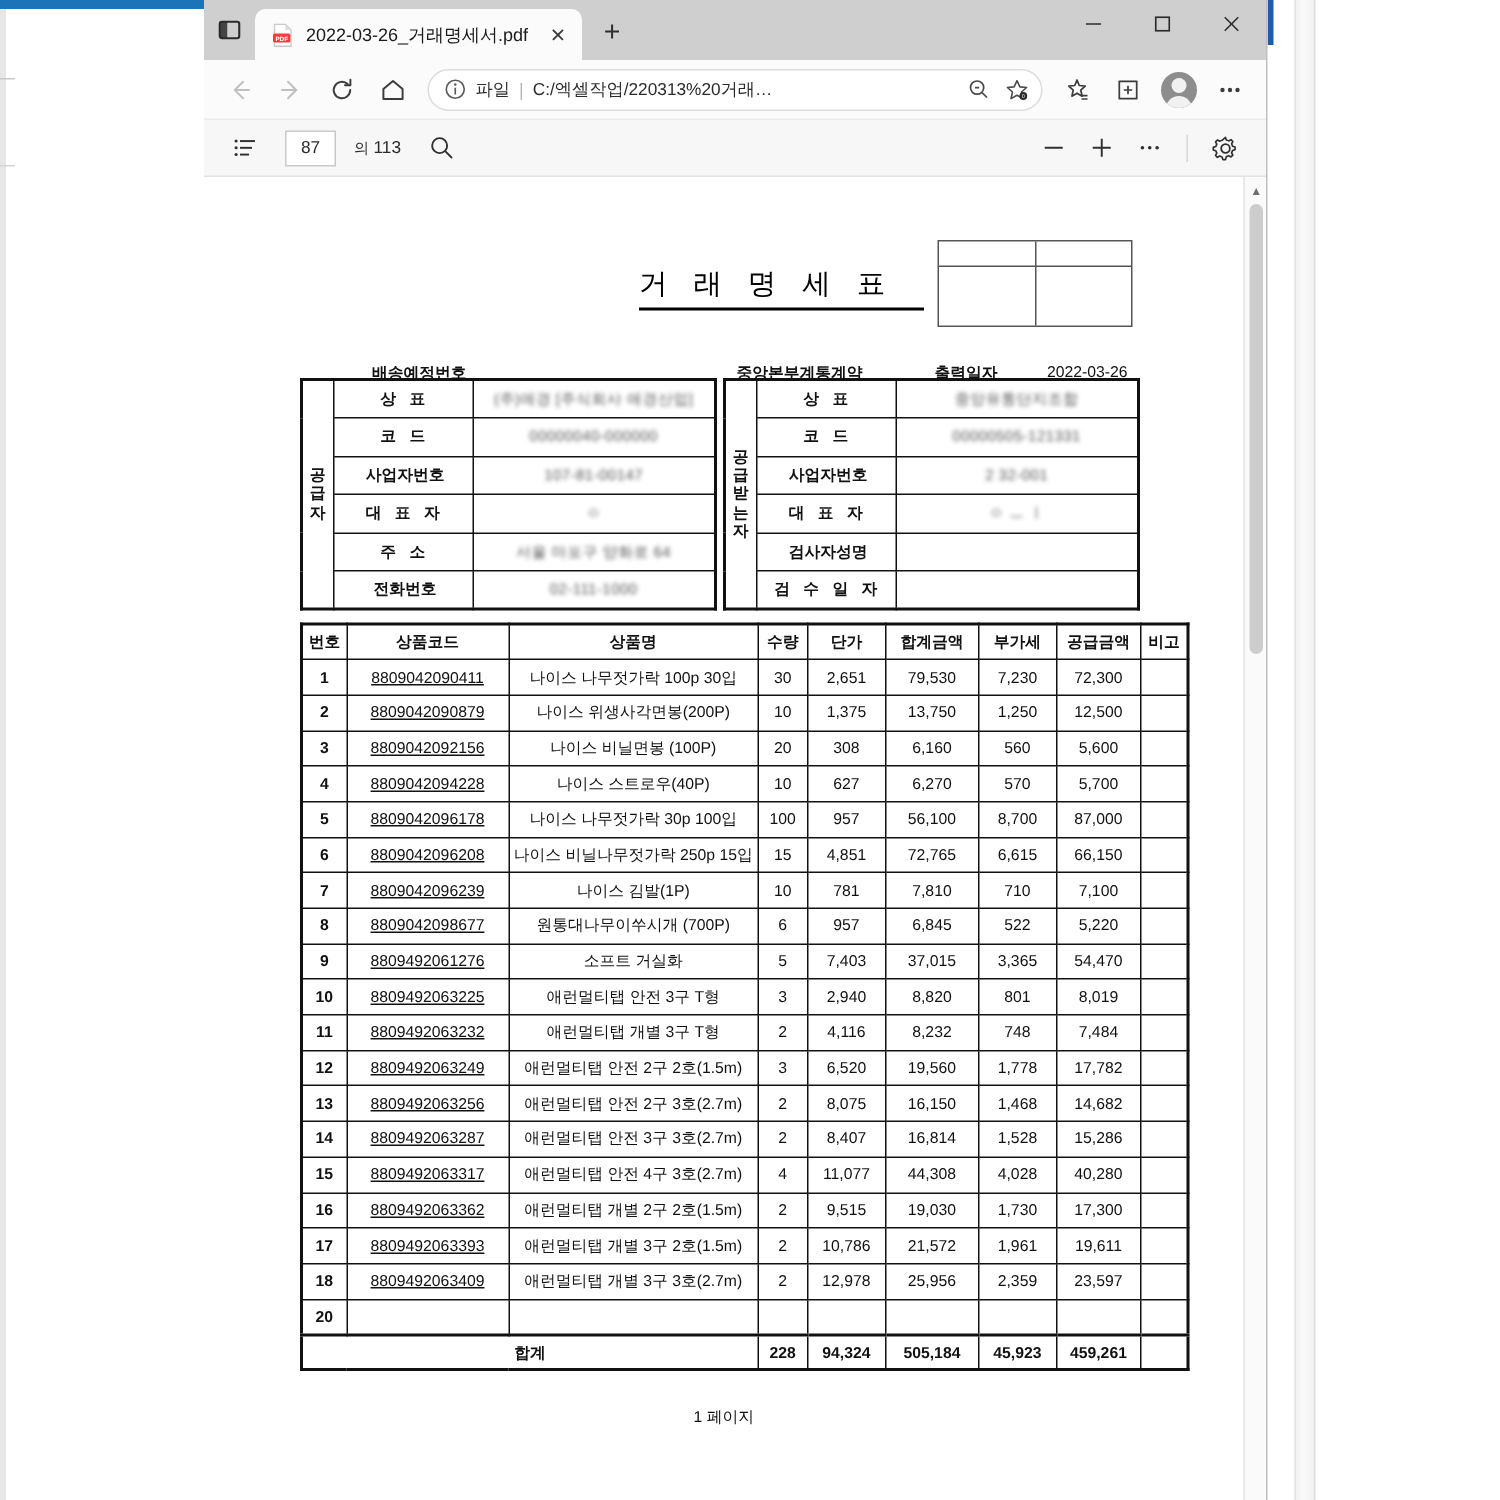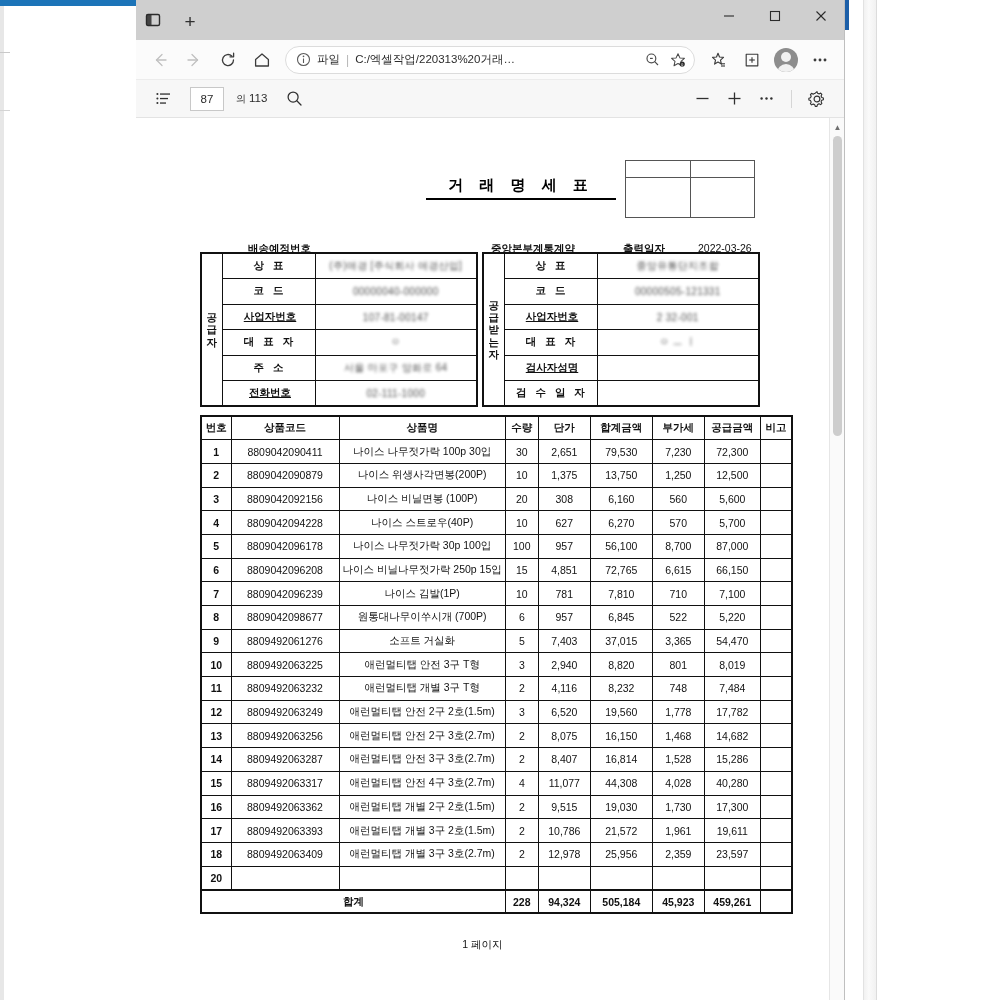--- a/index.html
+++ b/index.html
@@ -174,21 +174,21 @@
     position:absolute; left:0px; top:0; width: 693px; height: 882px;
     background:#ffffff;
     box-shadow: 0 0 0 1px #e0e0e0;
   }
 
   
   .docwrap { position:absolute; left:0; top:0; width:693px; height:882px; color:#111; }
 
   .doc-title {
     position:absolute; left: 290px; top: 58px; width: 190px;
-    text-align:center; font-size: 15px; font-weight: 700;
+    font-size: 19px; font-weight: 400;
     letter-spacing: 6px; color:#000;
     border-bottom: 2px solid #000; padding-bottom: 3px;
     font-family:"Liberation Sans", sans-serif;
   }
 
   .stamp-box {
     position:absolute; left: 489px; top: 42px; width: 130px; height: 58px;
     border: 1px solid #555;
   }
   .stamp-box .vline { position:absolute; left:50%; top:0; width:1px; height:100%; background:#555; }
@@ -204,40 +204,40 @@
   }
   .party td {
     border: 1px solid #111; padding: 0; height: 25.5px;
     text-align:center; vertical-align: middle; color:#111;
   }
   .party td.side {
     width: 21px; font-weight:700; letter-spacing: 0; line-height: 1.15;
     font-size: 10.5px;
   }
   .party td.label { width: 93px; font-weight:700; letter-spacing: 3px; padding-left:3px;}
-  .party td.label.tight { letter-spacing: 0px; text-decoration: underline; }
+  .party td.label.tight { letter-spacing: 0px; }
   .party td.value { width: 162px; }
   .redacted {
     display:inline-block; color:#2a2a2a; font-size:10px;
     filter: blur(1.35px); opacity:.82; letter-spacing:.3px; white-space:nowrap;
   }
 
   
   table.items {
     position:absolute; left: 64px; top: 297px;
     border-collapse: collapse; border: 2px solid #111;
     font-size: 10.5px; background:#fff;
   }
   table.items th, table.items td {
     border: 1px solid #111; padding: 0 3px; height: 23.7px;
     color:#111; text-align:center; vertical-align:middle; white-space:nowrap;
   }
   table.items th { font-weight: 700; font-size: 10.5px; }
   table.items td.num { width: 30px; font-weight:700; }
-  table.items td.code { width: 108px; }
+  table.items td.code { width: 108px; text-decoration: underline; }
   table.items td.name { width: 148px; }
   table.items td.qty  { width: 33px; }
   table.items td.price{ width: 52px; }
   table.items td.sum  { width: 62px; }
   table.items td.vat  { width: 52px; }
   table.items td.supply{width: 56px; }
   table.items td.note { width: 32px; }
   table.items tr.total td { font-weight:700; border-top: 2px solid #111; }
   table.items tr.total td.tlabel { text-align:center; }
   table.items tr.blank td { height: 23.7px; }
@@ -263,20 +263,32 @@
 </div>
 
 <div id="browser">
 
   <div class="tabstrip">
     <div class="tabs-btn">
       <svg width="16" height="16" viewBox="0 0 16 16">
         <rect x="1.5" y="2.5" width="13" height="11" rx="1.5" fill="none" stroke="#2b2b2b" stroke-width="1.4"></rect>
         <rect x="1.5" y="2.5" width="5" height="11" fill="#2b2b2b" opacity=".85"></rect>
       </svg>
+    </div>
+    <div class="tab">
+      <span class="tab-favicon">
+        <svg width="17" height="17" viewBox="0 0 17 17">
+          <path d="M3 1.2h7.2L14 5v10.8H3z" fill="#fff" stroke="#c9c9c9" stroke-width=".9"></path>
+          <path d="M10.2 1.2 14 5h-3.8z" fill="#dcdcdc"></path>
+          <rect x="2" y="7.4" width="11.6" height="6" rx="1" fill="#f04040"></rect>
+          <text x="7.8" y="12.1" font-size="4.2" fill="#fff" text-anchor="middle" font-family="Liberation Sans, sans-serif" font-weight="bold">PDF</text>
+        </svg>
+      </span>
+      <span class="tab-title">2022-03-26_거래명세서.pdf</span>
+      <span class="tab-close">✕</span>
     </div>
     <div class="newtab">+</div>
 
     <div class="winctl">
       <div>
         <svg width="12" height="12" viewBox="0 0 12 12">
             <line x1="1" y1="6" x2="11" y2="6" stroke="#2b2b2b" stroke-width="1.1"></line>
           </svg>
       </div>
       <div>

